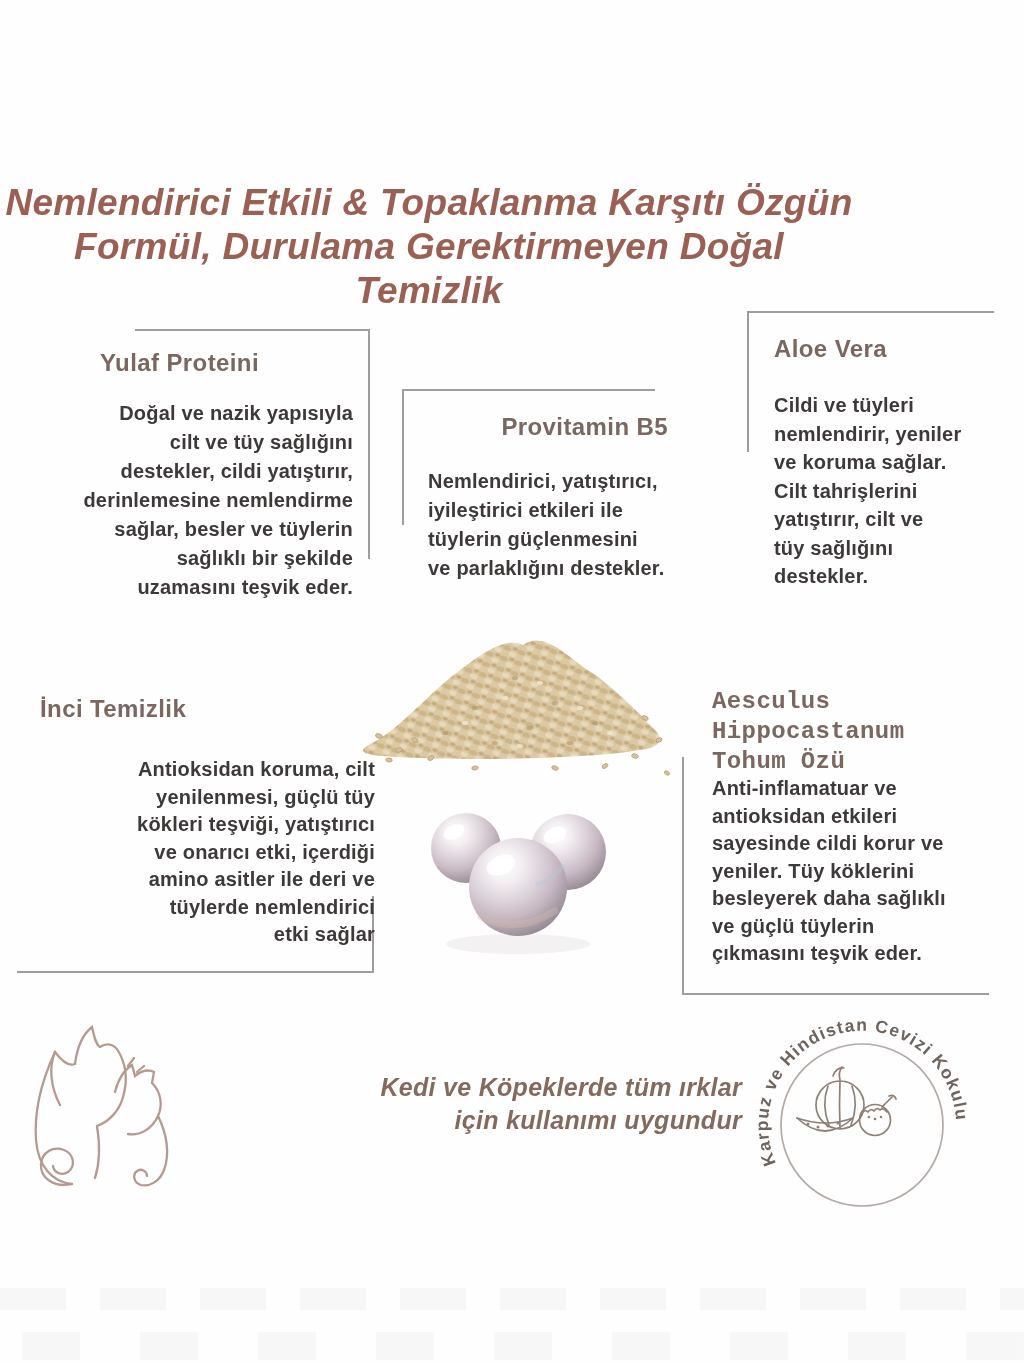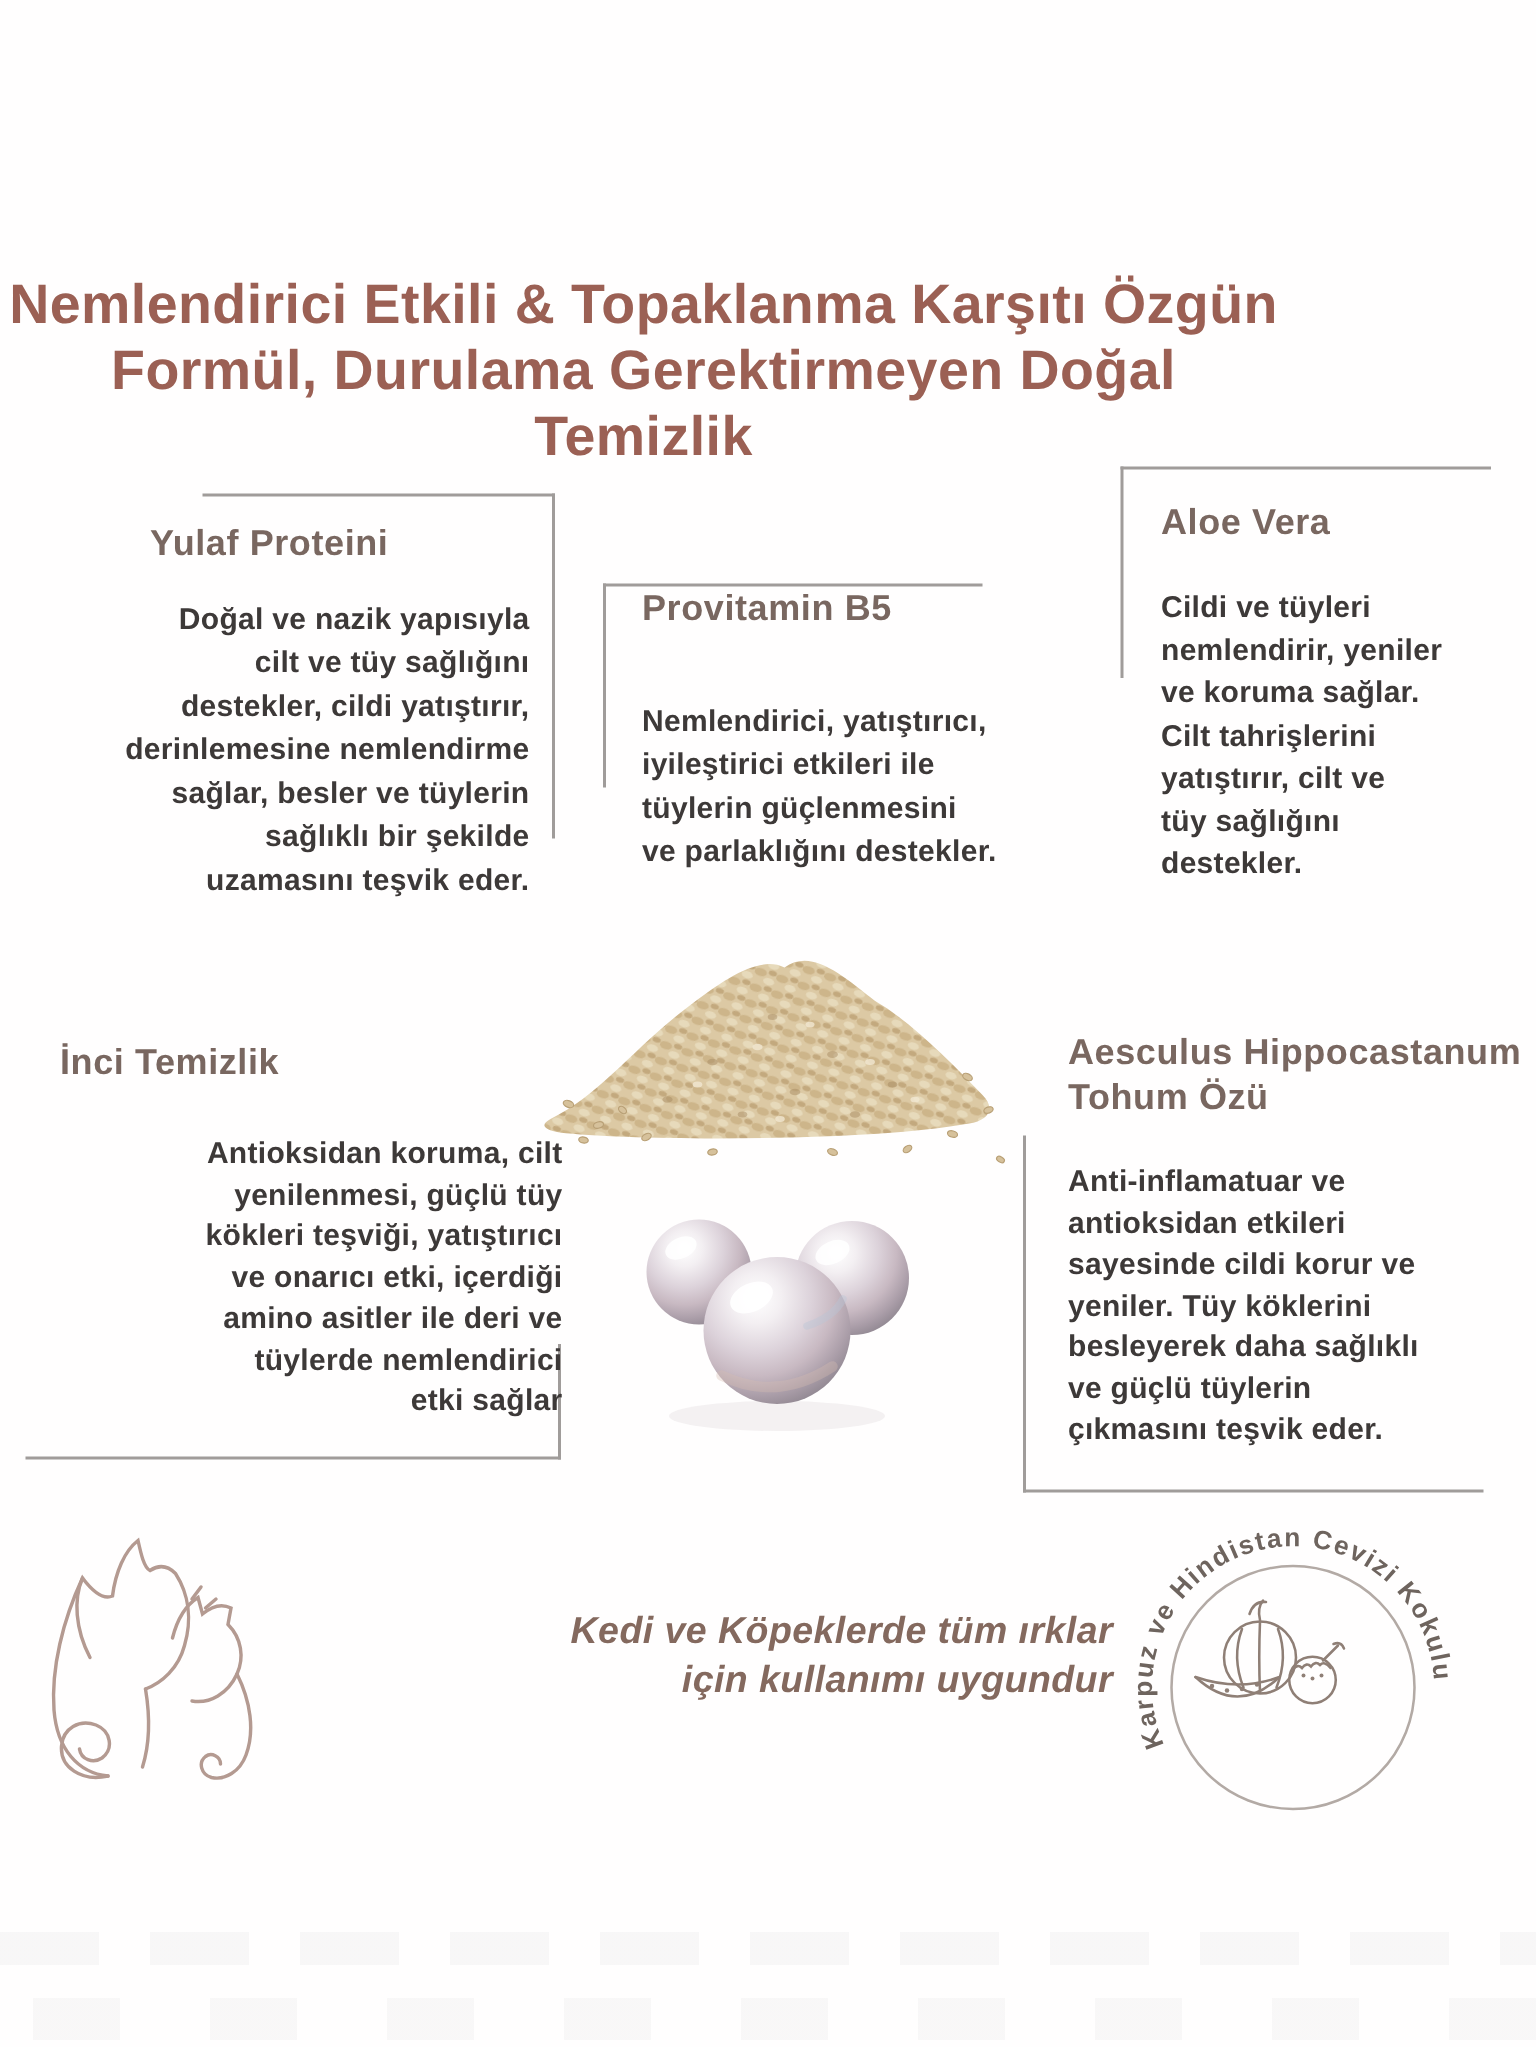--- a/index.html
+++ b/index.html
@@ -4,40 +4,40 @@
 <style>
   html,body{margin:0;padding:0;background:#ffffff;}
   .canvas{
     position:relative;width:1024px;height:1365px;background:#fffefe;
     overflow:hidden;font-family:"Liberation Sans",sans-serif;
   }
   .abs{position:absolute;}
   .ml{white-space:pre-line;}
   .title{
     left:0;top:181px;width:858px;text-align:center;
-    font-size:37px;font-weight:700;
+    font-size:37px;font-weight:700;font-style:italic;
     line-height:44px;letter-spacing:.3px;color:#9b6054;
   }
   .heading{font-size:24px;font-weight:700;color:#796760;letter-spacing:.4px;}
   .body-text{font-size:20px;font-weight:700;color:#3d3938;letter-spacing:.2px;}
   .bk{position:absolute;border:0 solid #a09c9a;}
   .bk-yulaf{left:135px;top:329px;width:233px;height:228px;border-top-width:2px;border-right-width:2px;}
   .bk-prov{left:402px;top:389px;width:251px;height:134px;border-top-width:2px;border-left-width:2px;}
   .bk-aloe{left:747px;top:311px;width:245px;height:139px;border-top-width:2px;border-left-width:2px;}
   .bk-inci{left:17px;top:896px;width:355px;height:75px;border-bottom-width:2px;border-right-width:2px;}
   .bk-aesc{left:682px;top:757px;width:305px;height:236px;border-bottom-width:2px;border-left-width:2px;}
   .yulaf-h{left:100px;top:349px;width:252px;}
   .yulaf-b{left:0;top:399px;width:353px;text-align:right;line-height:29px;}
-  .prov-h{left:428px;top:392px;width:240px;}
+  .prov-h{left:428px;top:413px;width:240px;text-align:right;}
   .prov-b{left:428px;top:467px;width:310px;line-height:29px;}
   .aloe-h{left:774px;top:335px;width:220px;}
   .aloe-b{left:774px;top:391px;width:245px;line-height:28.5px;}
   .inci-h{left:40px;top:695px;width:300px;}
   .inci-b{left:40px;top:756px;width:335px;line-height:27.5px;text-align:right;}
-  .aesc-h{left:712px;top:687px;width:312px;line-height:30px;}
+  .aesc-h{left:712px;top:687px;width:312px;line-height:30px;font-family:Liberation Mono, monospace;}
   .aesc-b{left:712px;top:775px;width:305px;line-height:27.5px;}
   .suitability{
     left:262px;top:1071px;width:480px;text-align:right;
     font-size:25px;font-weight:700;line-height:33px;color:#84695e;letter-spacing:.3px;font-style:italic;
   }
   .wm{left:0;width:1024px;pointer-events:none;}
   .wm1{top:1288px;height:22px;background:repeating-linear-gradient(90deg,rgba(125,125,130,.055) 0 66px,transparent 66px 100px);}
   .wm2{top:1332px;height:28px;background:repeating-linear-gradient(90deg,transparent 0 22px,rgba(125,125,130,.05) 22px 80px,transparent 80px 118px);}
   svg{display:block;}
   .arc-text{font-family:"Liberation Sans",sans-serif;font-size:17.5px;font-weight:700;letter-spacing:1.3px;fill:#6e645e;}

